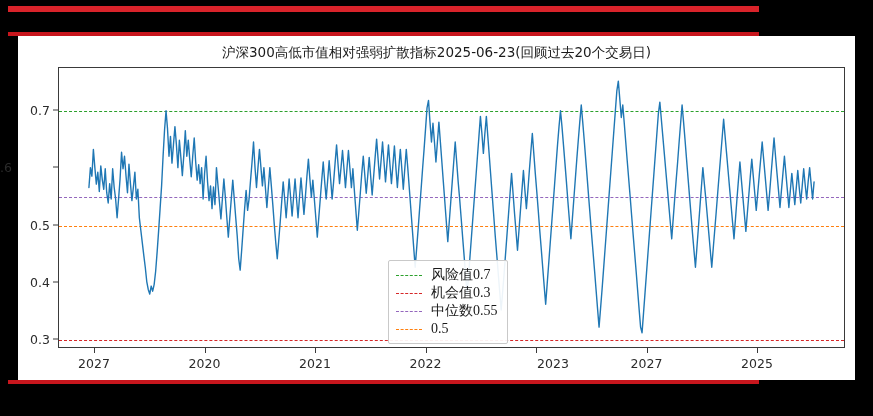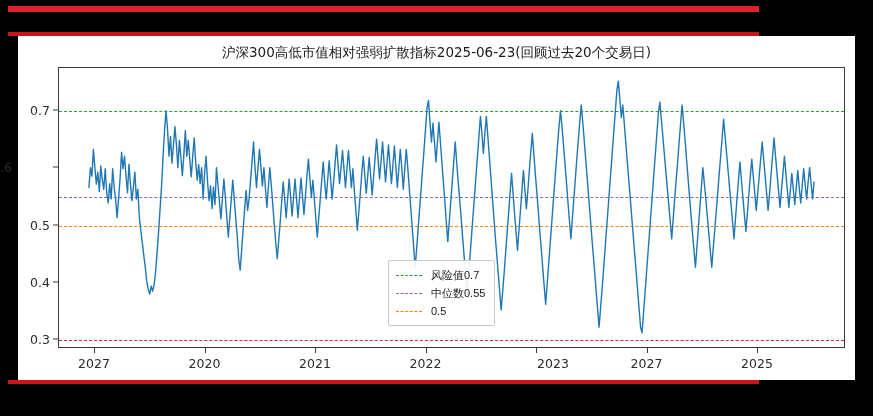--- a/index.html
+++ b/index.html
@@ -138,23 +138,23 @@
   }
   .legend-swatch {
     width: 26px;
     height: 0;
     border-top-width: 1.8px;
     border-top-style: dashed;
     margin-right: 9px;
     flex: 0 0 26px;
   }
   .legend-label {
-    font-size: 11px;
+    font-size: 14px;
     color: #1a1a1a;
-    font-family: Liberation Sans, sans-serif;
+    font-family: Liberation Serif, serif;
     white-space: nowrap;
   }
 </style>
 </head>
 <body>
 
 <div id="root">
 
   <div class="bar-red-top"></div>
   <div class="bar-red-mid"></div>
@@ -203,20 +203,24 @@
         <div class="xtick-label" style="left: 739px; top: 320px;">2025</div>
         <div class="xtick-mark" style="left: 739px; top: 312px;"></div>
       </div>
 
     <div class="legend" id="legend" style="left: 370px; top: 224px;">
         <div class="legend-row">
           <span class="legend-swatch" style="border-top-color: rgb(44, 160, 44); border-top-style: dashed;"></span>
           <span class="legend-label">风险值0.7</span>
         </div>
         <div class="legend-row">
+          <span class="legend-swatch" style="border-top-color: rgb(214, 39, 40); border-top-style: dashed;"></span>
+          <span class="legend-label">机会值0.3</span>
+        </div>
+        <div class="legend-row">
           <span class="legend-swatch" style="border-top-color: rgb(148, 103, 189); border-top-style: dashed;"></span>
           <span class="legend-label">中位数0.55</span>
         </div>
         <div class="legend-row">
           <span class="legend-swatch" style="border-top-color: rgb(255, 127, 14); border-top-style: dashed;"></span>
           <span class="legend-label">0.5</span>
         </div>
       </div>
 
   </div>

